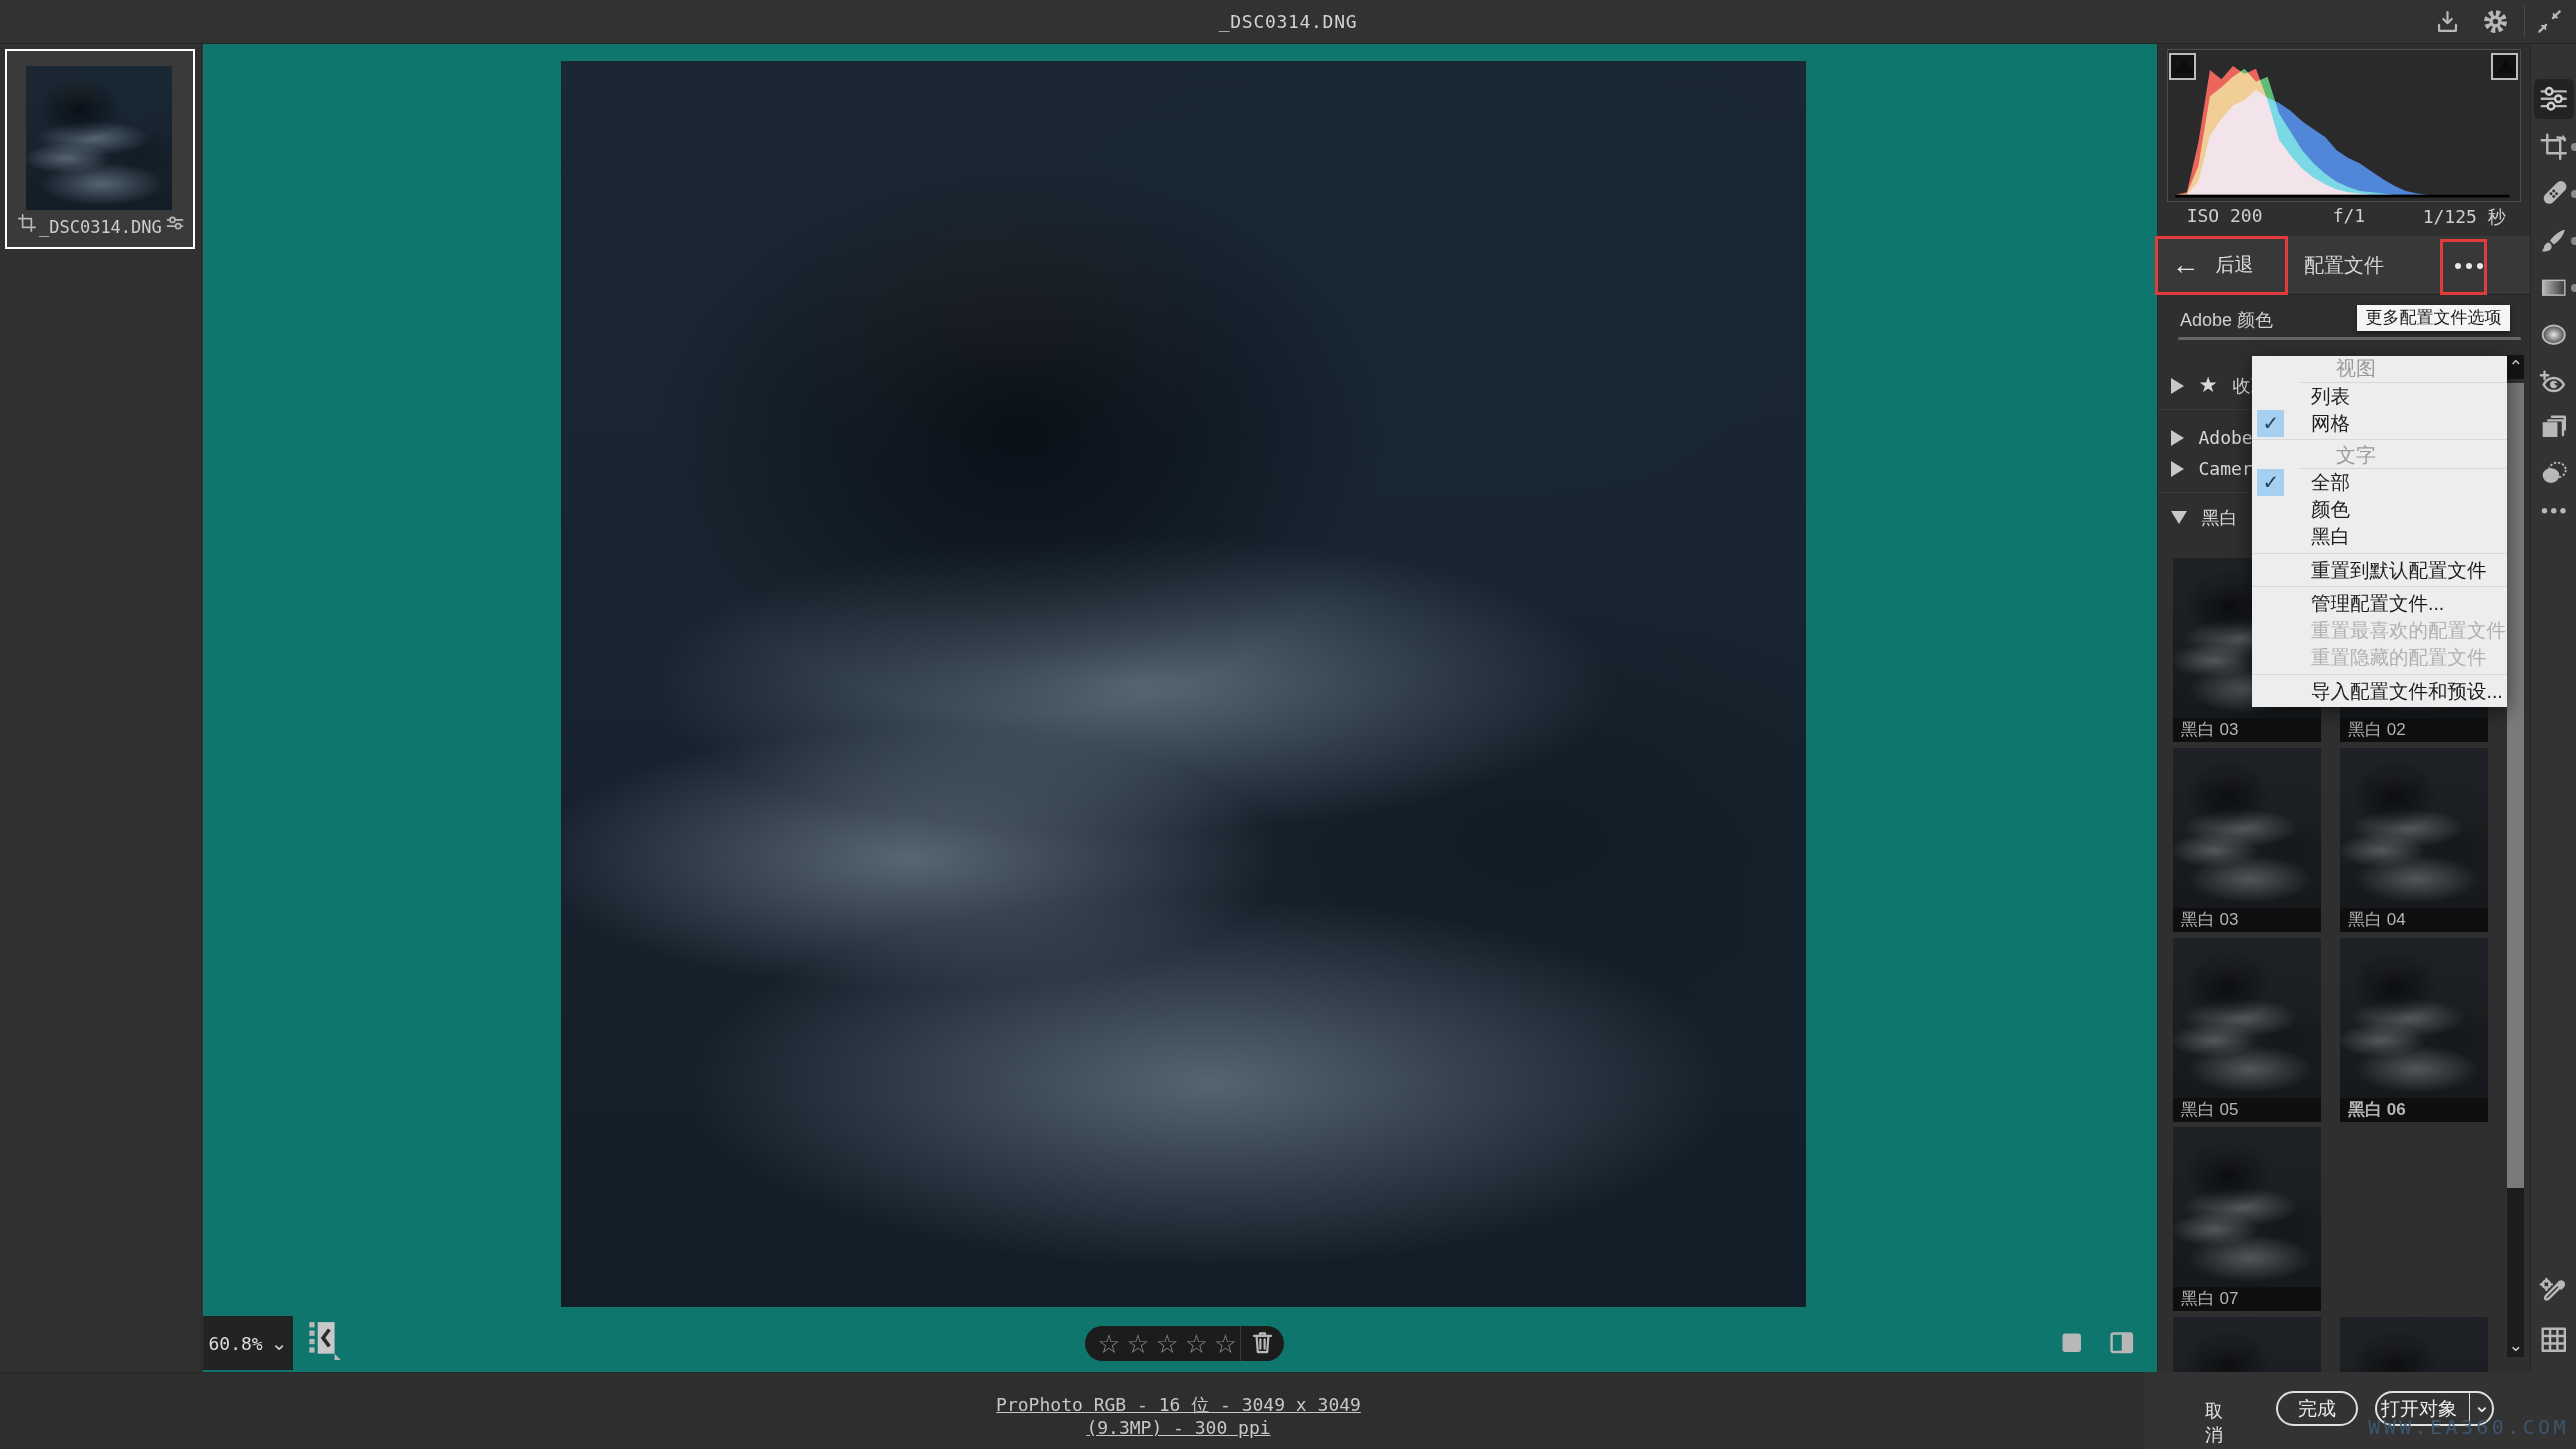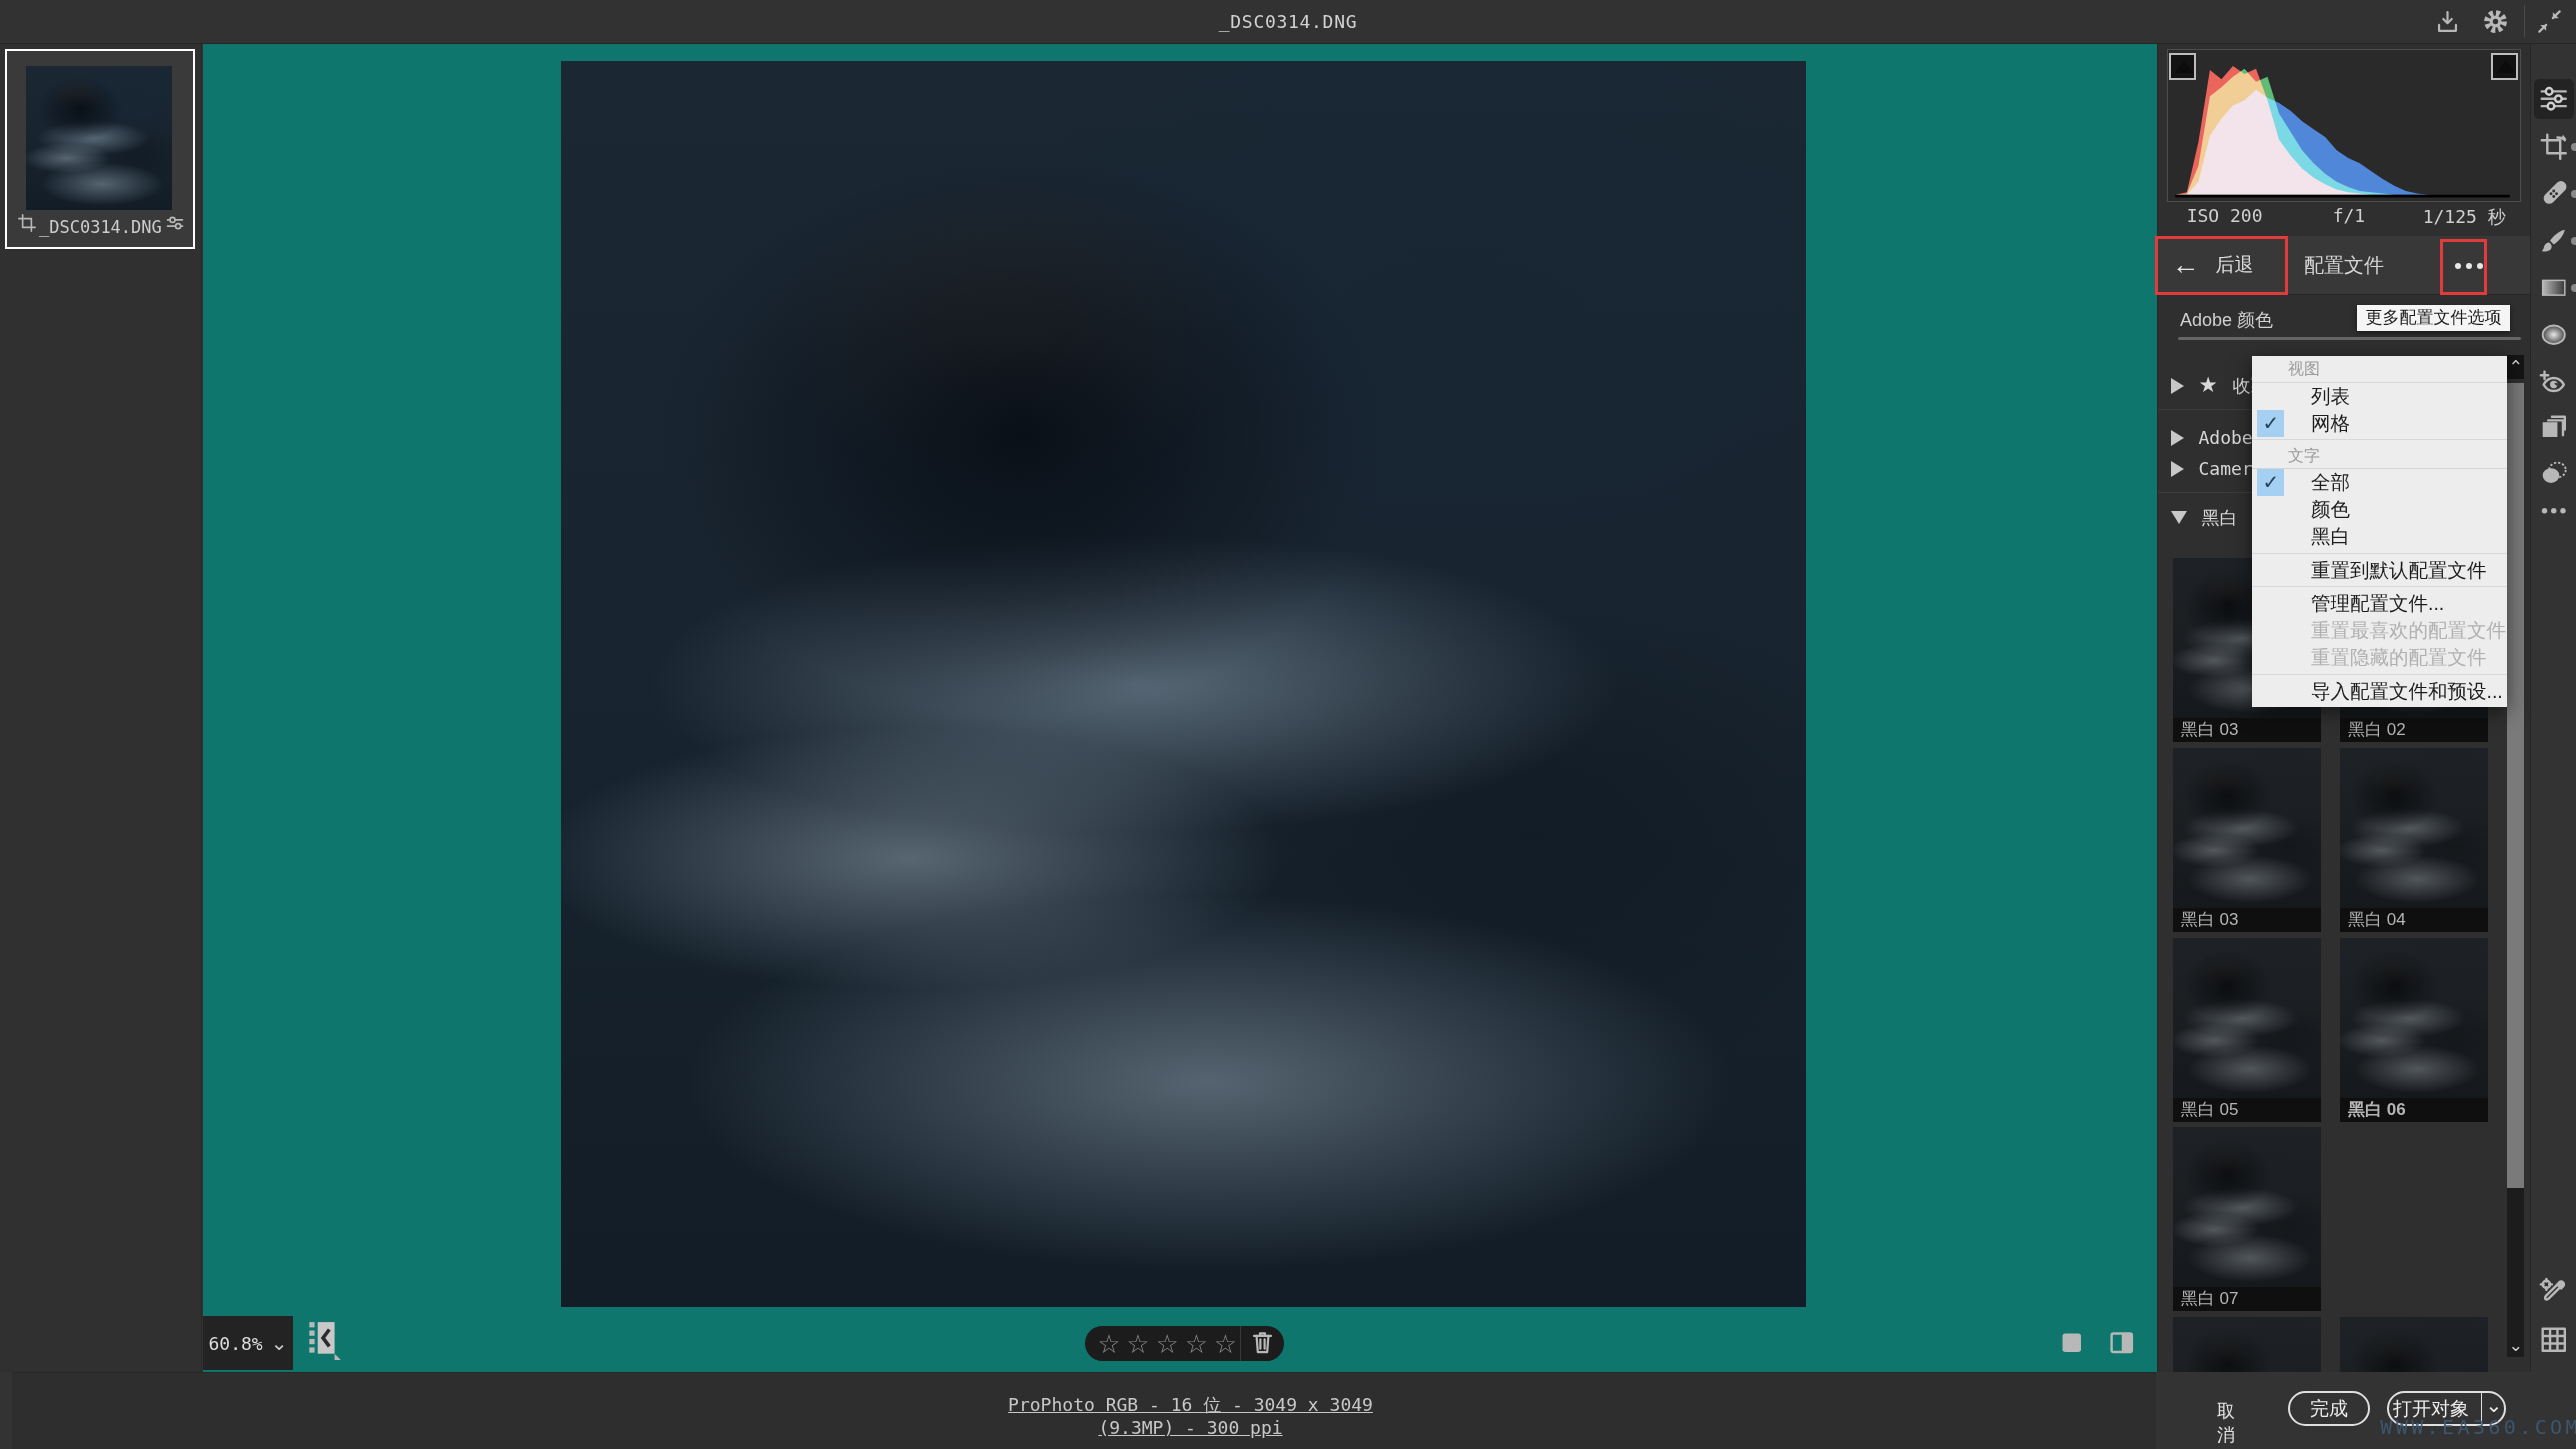--- a/index.html
+++ b/index.html
@@ -29,21 +29,21 @@
      radial-gradient(40% 26% at 78% 62%, rgba(16,26,36,0.75), transparent 80%),
      radial-gradient(60% 34% at 72% 22%, rgba(24,38,52,0.85), transparent 85%),
      linear-gradient(180deg,#1b2834 0%,#18242f 45%,#121d27 100%);}
   .main-photo{left:358px;top:17.4px;width:1245px;height:1246px;}
   .zoom-box{left:0;top:1272px;width:90px;height:54px;background:#232323;display:flex;align-items:center;justify-content:center;gap:8px;cursor:pointer;}
   .zoom-val{font-size:18px;color:#dddddd;}
   .stars-pill{left:882px;top:1282px;width:199px;height:35px;background:#1c1c1c;border-radius:17.4px;display:flex;align-items:center;}
   .star{font-size:25.5px;color:#8f8f8f;width:29.5px;text-align:center;cursor:pointer;line-height:34px;}
   .pill-div{width:1.3px;height:35px;background:#3a3a3a;}
   
-  .bottombar{left:12px;top:1372px;width:2144px;height:77px;background:#2e2e2e;border-top:1.3px solid #272727;}
+  .bottombar{left:0;top:1372px;width:2144px;height:77px;background:#2e2e2e;border-top:1.3px solid #272727;}
   .status-link{left:964px;top:20px;width:429px;text-align:center;font-size:18px;color:#c8c8c8;text-decoration:underline;cursor:pointer;}
   .btn-text{font-size:18px;color:#e3e3e3;cursor:pointer;}
   .pill-btn{border:2px solid #e0e0e0;border-radius:18px;height:35px;display:flex;align-items:center;justify-content:center;font-size:19px;color:#eeeeee;cursor:pointer;box-sizing:border-box;}
   .watermark{left:2281px;top:42px;width:288px;text-align:right;font-size:20px;letter-spacing:3.4px;color:#3e5a75;opacity:.9;}
   
   .rpanel{left:2157px;top:44px;width:372px;height:1328px;background:#2f2f2f;border-left:1.3px solid #282828;overflow:hidden;}
   .hist-frame{left:8.7px;top:5.4px;width:354px;height:153px;background:#2a2a2a;border:1.3px solid #4e4e4e;box-sizing:border-box;}
   .clip-box{top:2.7px;width:27px;height:27px;background:#121212;border:2px solid #bdbdbd;box-sizing:border-box;cursor:pointer;}
   .clip-tri{position:absolute;left:4px;top:5.4px;width:0;height:0;border-left:9.4px solid transparent;border-right:9.4px solid transparent;border-bottom:13.4px solid #0c0c0c;}
   .info-row{left:8.7px;top:161px;width:354px;height:29.5px;font-size:18px;color:#cfcfcf;}
@@ -64,21 +64,21 @@
   .gdiv{left:0;width:349px;height:1.3px;background:#3c3c3c;}
   .thumb-cell{width:148px;height:184px;background:#101010;cursor:pointer;}
   .thumb-img{width:148px;height:160px;filter:saturate(.35) brightness(.88);}
   .thumb-label{width:100%;height:24px;line-height:24px;padding-left:8px;box-sizing:border-box;font-size:17px;color:#b5b5b5;background:#0f0f0f;white-space:nowrap;overflow:hidden;}
   
   .sb-btn{left:349px;width:17.4px;height:24px;background:#141414;color:#d0d0d0;font-size:17.4px;text-align:center;line-height:24px;cursor:pointer;}
   .sb-thumb{left:349px;width:17.4px;background:#7a7a7a;cursor:pointer;}
   .sb-track{left:349px;width:17.4px;background:#1c1c1c;}
   
   .menu{left:2252px;top:356px;width:255px;background:#ededed;box-shadow:0 5.4px 19px rgba(0,0,0,.55);z-index:50;}
-  .menu-header{height:25.5px;line-height:25.5px;padding-left:36px;font-size:16px;color:#9b9b9b;border-bottom:0.7px solid #d6d6d6;}
+  .menu-header{height:25.5px;line-height:25.5px;padding-left:36px;font-size:20px;color:#9b9b9b;border-bottom:0.7px solid #d6d6d6;margin-left:48px;}
   .menu-item{position:relative;height:27px;line-height:27px;padding-left:59px;font-size:19.5px;color:#1d1d1d;cursor:pointer;white-space:nowrap;}
   .menu-item.disabled{color:#b0b0b0;cursor:default;}
   .menu-sec{border-top:1.3px solid #d8d8d8;padding:2.7px 0;}
   .menu-sec:first-child{border-top:none;padding-top:0;}
   .checkbox{position:absolute;left:5.4px;top:0;width:27px;height:27px;background:#a6d0f2;color:#23445e;font-size:20px;text-align:center;line-height:27px;}
   
   .rtoolbar{left:2530px;top:44px;width:46px;height:1328px;background:#333333;border-left:1.3px solid #262626;}
   .tool{left:6.7px;width:32px;height:32px;display:flex;align-items:center;justify-content:center;cursor:pointer;}
   .tool.active{left:2.7px;width:40px;height:40px;background:#232323;border-radius:5.4px;}
   .edge-dot{left:40px;width:8px;height:8px;border-radius:50%;background:#8a8a8a;}

